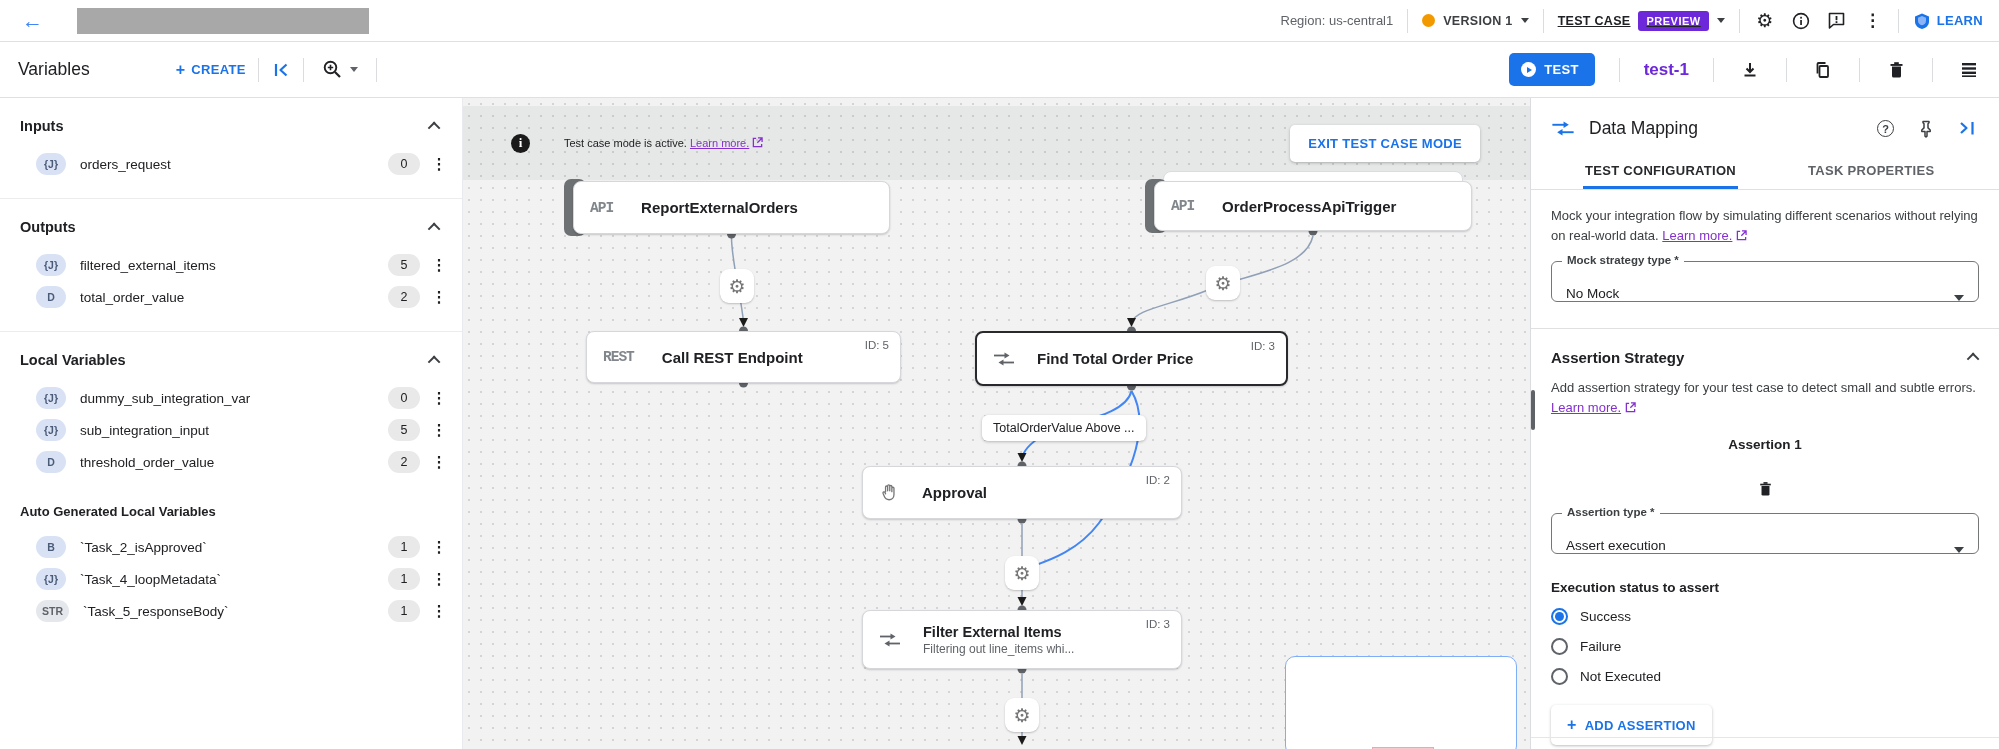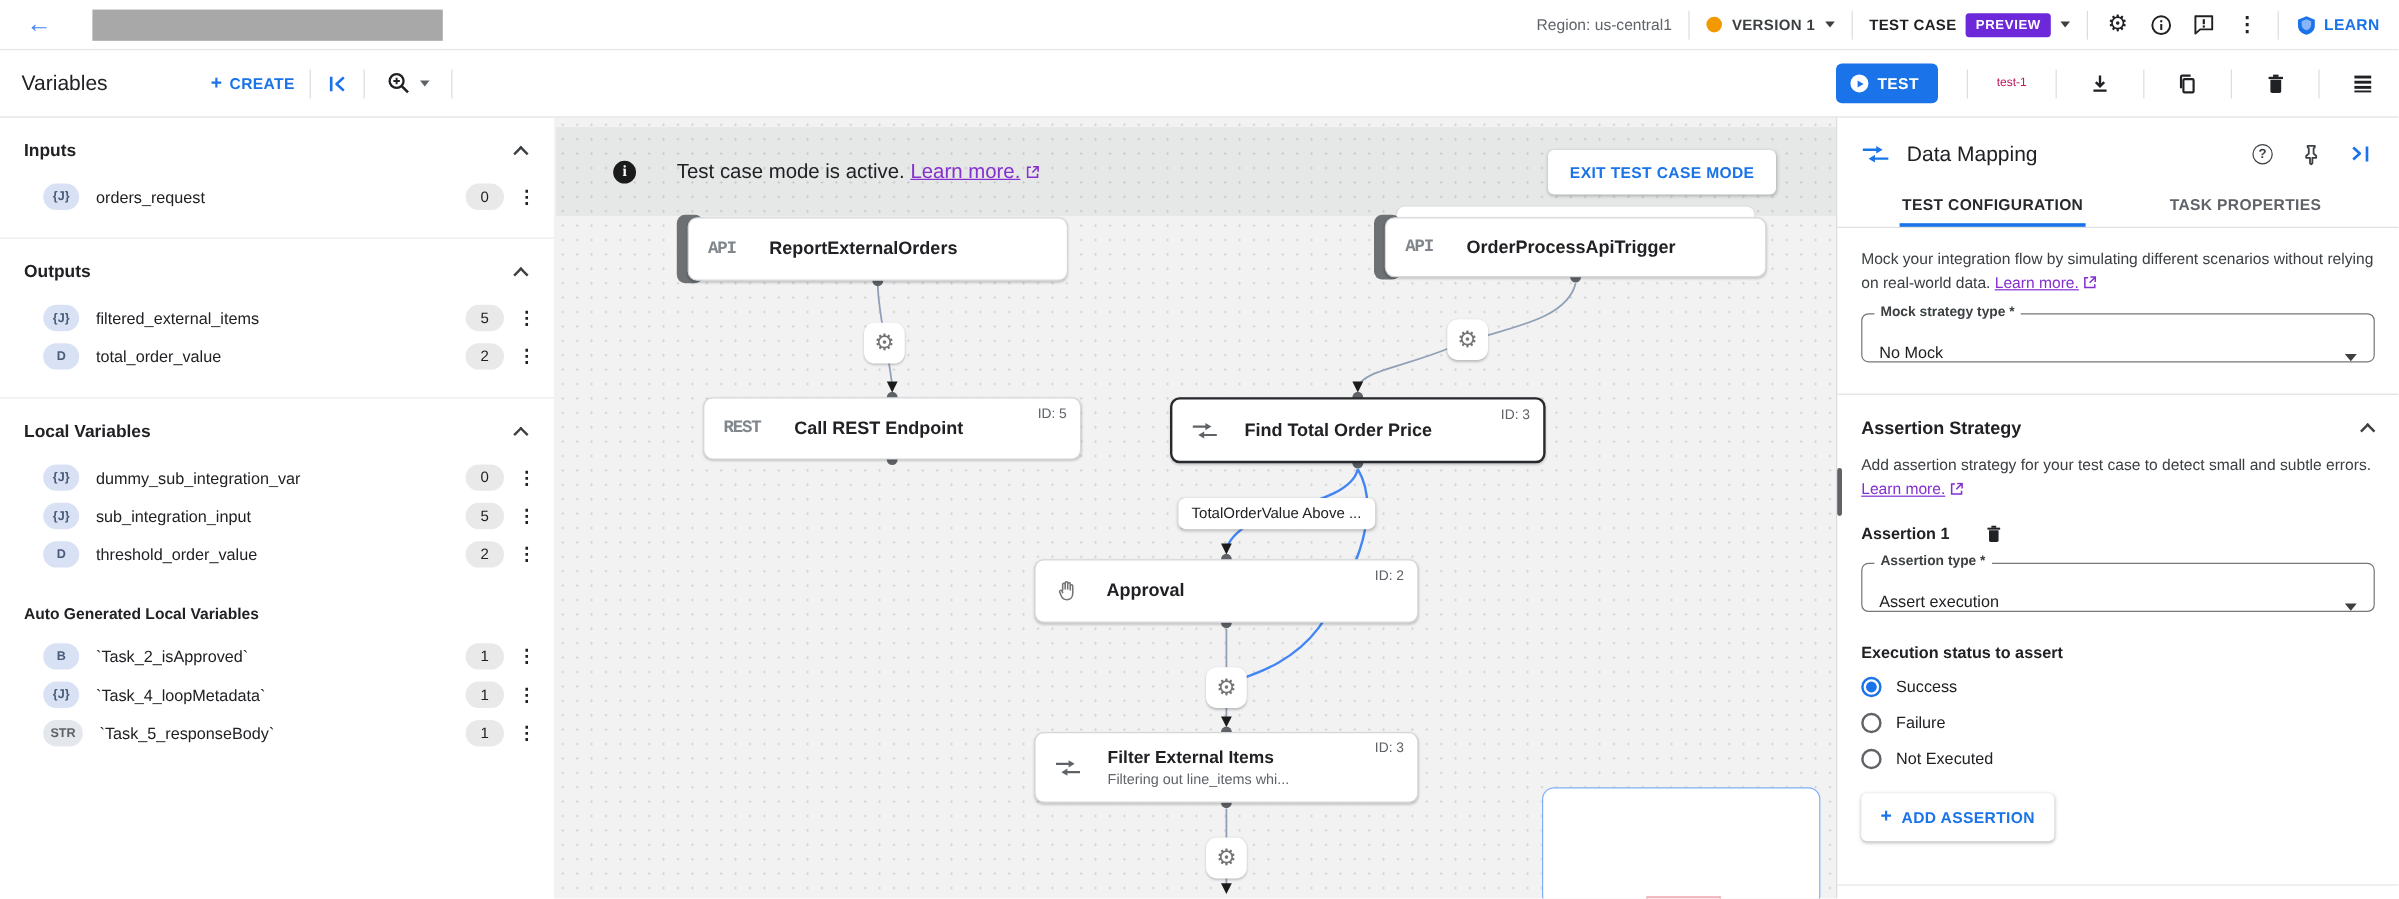--- a/index.html
+++ b/index.html
@@ -11,41 +11,41 @@
   .hdr { position:absolute; top:0; left:0; right:0; height:42px; background:#fff;
          border-bottom:1px solid #e0e0e0; display:flex; align-items:center; z-index:6; padding:0 16px; }
   .back { color:#4285f4; font-size:21px; margin-left:6px; cursor:pointer; }
   .redact { width:292px; height:26px; background:#a8a8a8; margin-left:34px; }
   .hdr-right { margin-left:auto; display:flex; align-items:center; gap:14px; }
   .region { color:#5f6368; font-size:13px; }
   .vdiv { width:1px; height:24px; background:#dadce0; }
   .vsn { display:flex; align-items:center; gap:8px; font-size:12.5px; font-weight:700; letter-spacing:.3px; color:#3c4043; }
   .odot { width:13px; height:13px; border-radius:50%; background:#f29900; }
   .caret { width:0; height:0; border-left:4.5px solid transparent; border-right:4.5px solid transparent; border-top:5px solid #3c4043; display:inline-block; }
-  .tcase { display:flex; align-items:center; gap:8px; font-size:12.5px; font-weight:700; letter-spacing:.3px; color:#202124; }
+  .tcase { display:flex; align-items:center; gap:8px; font-size:12.5px; font-weight:700; letter-spacing:.3px; color:#202124;text-decoration:underline; }
   .pv { background:#6d28d9; color:#fff; font-size:11px; font-weight:700; letter-spacing:.5px; padding:4px 8px; border-radius:3px; }
   .hicon { width:22px; height:22px; display:flex; align-items:center; justify-content:center; color:#202124; cursor:pointer; }
   .gearg { font-size:19px; line-height:1; }
   .kebab { font-size:17px; font-weight:700; }
   .learn { display:flex; align-items:center; gap:6px; color:#1a73e8; font-size:13px; font-weight:700; letter-spacing:.3px; cursor:pointer; }
 
   
   .tb { position:absolute; top:42px; left:0; right:0; height:56px; background:#fff;
         border-bottom:1px solid #e0e0e0; display:flex; align-items:center; z-index:6; }
   .tb-title { font-size:17.5px; font-weight:500; color:#202124; margin-left:18px; }
   .blue-act { display:flex; align-items:center; gap:6px; color:#1a73e8; font-size:13px; font-weight:700; letter-spacing:.3px; cursor:pointer; }
   .plus { font-size:16px; font-weight:700; }
   .tb .vdiv { margin:0 12px; }
   .tb-right { margin-left:auto; display:flex; align-items:center; gap:12px; padding-right:18px; }
   .testbtn { display:flex; align-items:center; gap:8px; background:#1a73e8; color:#fff; font-size:13px;
              font-weight:700; letter-spacing:.3px; border:none; border-radius:5px; padding:9px 16px 9px 12px; cursor:pointer; }
   .playc { width:15px; height:15px; background:#fff; border-radius:50%; display:flex; align-items:center; justify-content:center; }
   .playc::after { content:""; display:block; margin-left:2px; width:0; height:0; border-top:3.5px solid transparent;
                   border-bottom:3.5px solid transparent; border-left:5.5px solid #1a73e8; }
-  .testname { font-size:10px; color:#be185d; font-weight:400; }
+  .testname { font-size:17px; color:#6d28d9; font-weight:700; }
   .ticon { width:24px; height:24px; display:flex; align-items:center; justify-content:center; cursor:pointer; }
 
   
   .sb { position:absolute; top:98px; bottom:0; left:0; width:463px; background:#fff; overflow:hidden; z-index:3;
         border-right:1px solid #e8eaed; }
   .searchrow { display:flex; align-items:center; gap:14px; margin:16px 18px 6px 20px; }
   .searchbox { position:relative; flex:1; }
   .searchbox input { width:100%; height:39px; border:1px solid #8b9097; border-radius:6px; padding:0 38px 0 12px;
                      font-size:13.5px; font-family:inherit; color:#202124; outline:none; }
   .searchbox input::placeholder { color:#5f6368; }
@@ -71,21 +71,21 @@
 
   
   .cv { position:absolute; top:98px; bottom:0; left:463px; width:1067px; overflow:hidden;
         background-color:#f2f2f2;
         background-image:radial-gradient(#d4d4d4 1.1px, transparent 1.1px);
         background-size:12px 12px; z-index:1; }
   .banner { position:absolute; left:0; top:8px; width:100%; height:74px; background:rgba(111,118,126,0.09);
             display:flex; align-items:center; padding:0 50px 0 48px; }
   .binfo { width:19px; height:19px; border-radius:50%; background:#1b1b1b; color:#fff; font-size:13px; font-weight:700;
            display:flex; align-items:center; justify-content:center; font-family:"Liberation Serif",serif; }
-  .btxt { font-size:17px; color:#202124; margin-left:34px; }
+  .btxt { font-size:11px; color:#202124; margin-left:34px; }
   .plink { color:#8430ce; text-decoration:underline; cursor:pointer; }
   .exitbtn { margin-left:auto; background:#fff; border:none; border-radius:5px; color:#1a73e8; font-size:13px;
              font-weight:700; letter-spacing:.3px; padding:11px 18px; box-shadow:0 1px 3px rgba(60,64,67,.35); cursor:pointer; }
   .edges { position:absolute; left:0; top:0; width:1067px; height:652px; }
   .node { position:absolute; background:#fff; border:1px solid #d5d7db; border-radius:8px;
           box-shadow:0 1px 2px rgba(0,0,0,.18); display:flex; align-items:center; padding:0 16px; cursor:pointer; }
   .node .badge { font-family:"Liberation Mono", monospace; font-weight:700; color:#80868b; font-size:14.5px;
                  letter-spacing:-1px; margin-right:28px; }
   .node .ntitle { font-size:15px; font-weight:600; color:#202124; }
   .node .nid { position:absolute; top:7px; right:11px; font-size:11.5px; color:#5f6368; }
@@ -118,21 +118,21 @@
   .field { position:relative; border:1px solid #747775; border-radius:6px; height:41px; margin-top:16px;
            display:flex; align-items:flex-end; padding:0 14px; cursor:pointer; }
   .field .flabel { position:absolute; top:-8px; left:10px; background:#fff; padding:0 5px; font-size:11.5px;
                    font-weight:700; color:#3c4043; }
   .field .fval { font-size:13.5px; color:#202124; }
   .field .fcaret { margin-left:auto; width:0; height:0; border-left:5.5px solid transparent;
                    border-right:5.5px solid transparent; border-top:6.5px solid #3c4043; }
   .rp-div { border-top:1px solid #e0e0e0; margin:26px -20px 0; }
   .as-hd { display:flex; align-items:center; justify-content:space-between; margin-top:20px; }
   .as-hd .t { font-size:15px; font-weight:700; color:#202124; }
-  .assert1 { display:flex; gap:29px; margin-top:20px; }
+  .assert1 { display:flex; align-items:center; gap:29px; margin-top:20px;flex-direction:column; }
   .assert1 .t { font-size:13.5px; font-weight:700; }
   .exec-l { font-size:13.5px; font-weight:700; margin-top:26px; }
   .radio-row { display:flex; align-items:center; gap:12px; margin-top:13px; cursor:pointer; }
   .rdo { width:17px; height:17px; border:2px solid #5f6368; border-radius:50%; display:flex; align-items:center; justify-content:center; }
   .radio-row.on .rdo { border-color:#1a73e8; }
   .radio-row.on .rdo::after { content:""; width:9px; height:9px; border-radius:50%; background:#1a73e8; }
   .radio-row .rl { font-size:13.5px; color:#202124; }
   .addbtn { display:inline-flex; align-items:center; gap:8px; background:#fff; border:none; border-radius:5px;
             color:#1a73e8; font-size:13px; font-weight:700; letter-spacing:.3px; padding:11px 16px; margin-top:20px;
             box-shadow:0 1px 3px rgba(60,64,67,.35); cursor:pointer; }

